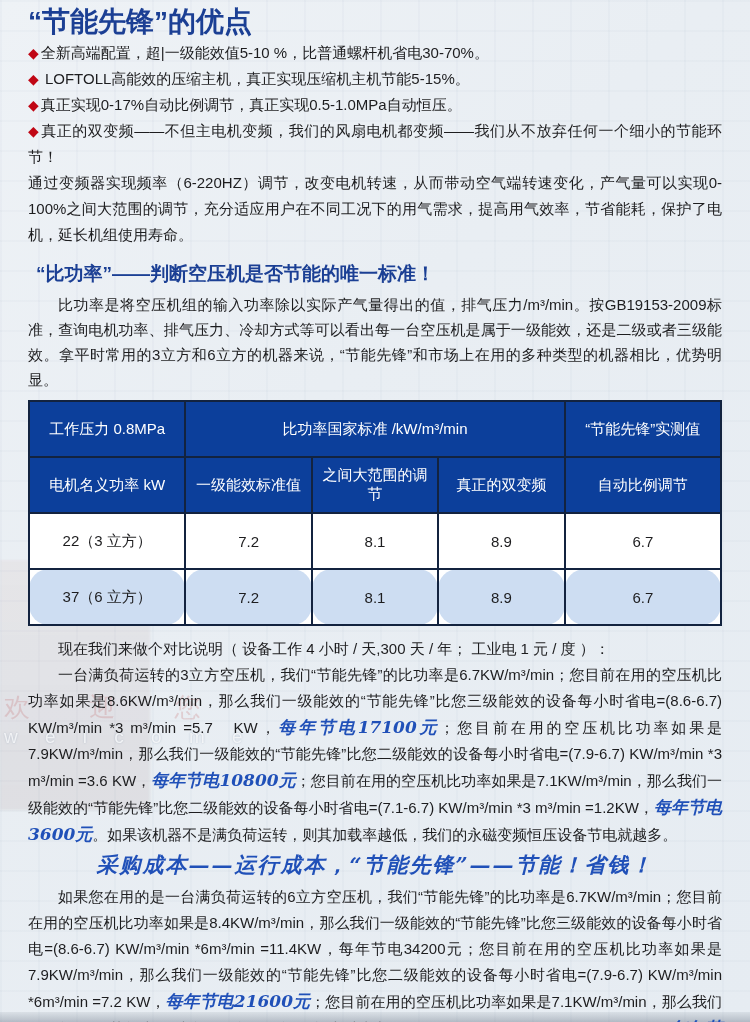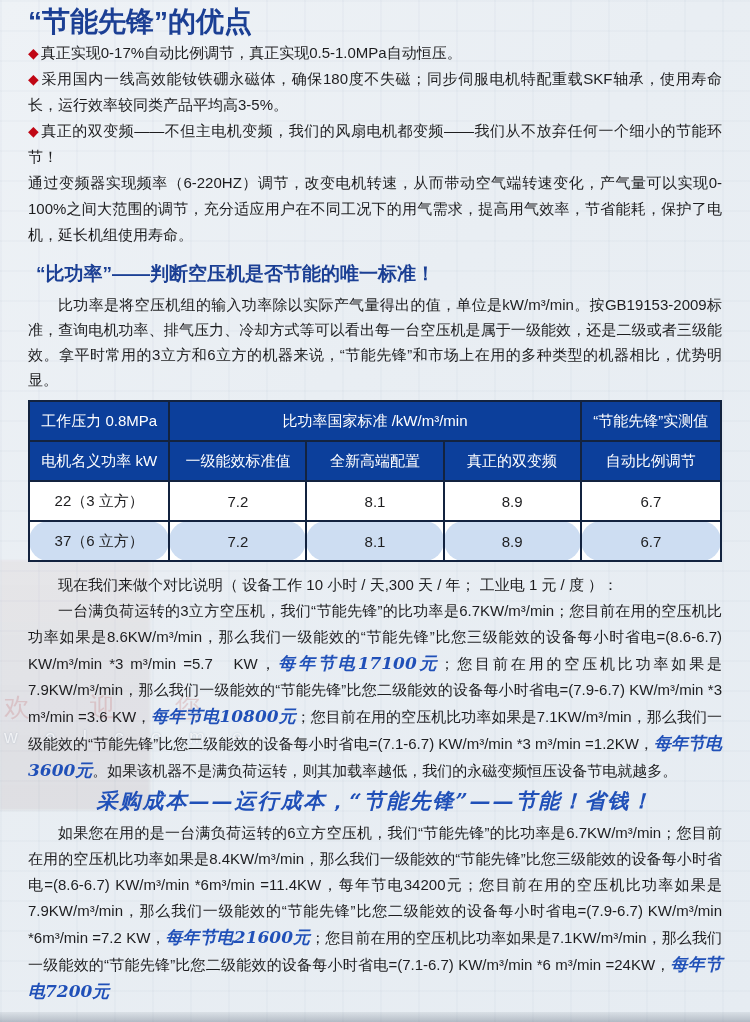--- a/index.html
+++ b/index.html
@@ -47,21 +47,21 @@
   .bullet .diamond{color:var(--bullet_red,#c00614);font-size:14px;margin-right:2px;}
   .indent{text-indent:2em;}
   .sec2-intro{line-height:25px;}
 
   table.spec{
     width:694px;border-collapse:collapse;margin:8px 0 10px 0;
     table-layout:fixed;background:#fff;
   }
   table.spec th,table.spec td{
     border:2px solid #13233f;text-align:center;vertical-align:middle;
-    font-size:15px;padding:0;height:38px;font-weight:normal;
+    font-size:15px;padding:8px;height:38px;font-weight:normal;
   }
   table.spec th{
     background:var(--header_bg,#0c3f9b);color:#ffffff;
   }
   table.spec tr.alt td{background:var(--row_alt,#cdddf2);border-radius:20px;}
 
   .seg-n{}
   .seg-blue{
     color:var(--script_blue,#2050b8);
     font-family:"DejaVu Serif",serif;font-style:italic;font-weight:bold;
@@ -83,64 +83,67 @@
 <div class="watermark">
   <div class="cn">欢 迎 您</div>
   <div class="en">w e l c o m e</div>
 </div>
 
 <div class="page">
 
   <h1 class="doc-title">“节能先锋”的优点</h1>
 
   <p class="bullet">
-    <span class="diamond">◆</span><span>真正实现0-17%自动比例调节，真正实现0.5-1.0MPa自动恒压。</span>
+    <span class="diamond">◆</span><span>全新高端配置，超|一级能效值5-10 %，比普通螺杆机省电30-70%。</span>
   </p>
   <p class="bullet">
-    <span class="diamond">◆</span><span>采用国内一线高效能钕铁硼永磁体，确保180度不失磁；同步伺服电机特配重载SKF轴承，使用寿命长，运行效率较同类产品平均高3-5%。</span>
+    <span class="diamond">◆</span><span> LOFTOLL高能效的压缩主机，真正实现压缩机主机节能5-15%。</span>
+  </p>
+  <p class="bullet">
+    <span class="diamond">◆</span><span>真正实现0-17%自动比例调节，真正实现0.5-1.0MPa自动恒压。</span>
   </p>
   <p class="bullet">
     <span class="diamond">◆</span><span>真正的双变频——不但主电机变频，我们的风扇电机都变频——我们从不放弃任何一个细小的节能环节！</span>
   </p>
   <p>通过变频器实现频率（6-220HZ）调节，改变电机转速，从而带动空气端转速变化，产气量可以实现0-100%之间大范围的调节，充分适应用户在不同工况下的用气需求，提高用气效率，节省能耗，保护了电机，延长机组使用寿命。</p>
 
   <h2 class="sec-title">“比功率”——判断空压机是否节能的唯一标准！</h2>
-  <p class="indent sec2-intro">比功率是将空压机组的输入功率除以实际产气量得出的值，单位是kW/m³/min。按GB19153-2009标准，查询电机功率、排气压力、冷却方式等可以看出每一台空压机是属于一级能效，还是二级或者三级能效。拿平时常用的3立方和6立方的机器来说，“节能先锋”和市场上在用的多种类型的机器相比，优势明显。</p>
+  <p class="indent sec2-intro">比功率是将空压机组的输入功率除以实际产气量得出的值，排气压力/m³/min。按GB19153-2009标准，查询电机功率、排气压力、冷却方式等可以看出每一台空压机是属于一级能效，还是二级或者三级能效。拿平时常用的3立方和6立方的机器来说，“节能先锋”和市场上在用的多种类型的机器相比，优势明显。</p>
 
   <table class="spec">
     <tbody>
       <tr>
         <th style="width:20%">工作压力 0.8MPa</th>
         <th colspan="3">比功率国家标准 /kW/m³/min</th>
         <th style="width:20%">“节能先锋”实测值</th>
       </tr>
       <tr>
         <th>电机名义功率 kW</th>
         <th style="width:20%">一级能效标准值</th>
-        <th style="width:20%">全新高端配置</th>
+        <th style="width:20%">之间大范围的调节</th>
         <th style="width:20%">真正的双变频</th>
         <th>自动比例调节</th>
       </tr>
       <tr>
         <td>22（3 立方）</td>
         <td>7.2</td>
         <td>8.1</td>
         <td>8.9</td>
         <td>6.7</td>
       </tr>
       <tr class="alt">
         <td>37（6 立方）</td>
         <td>7.2</td>
         <td>8.1</td>
         <td>8.9</td>
         <td>6.7</td>
       </tr>
     </tbody>
   </table>
 
-  <p class="indent">现在我们来做个对比说明（ 设备工作 10 小时 / 天,300 天 / 年； 工业电 1 元 / 度 ）：</p>
+  <p class="indent">现在我们来做个对比说明（ 设备工作 4 小时 / 天,300 天 / 年； 工业电 1 元 / 度 ）：</p>
   <p class="indent"><span class="seg-n">一台满负荷运转的3立方空压机，我们“节能先锋”的比功率是6.7KW/m³/min；您目前在用的空压机比功率如果是8.6KW/m³/min，那么我们一级能效的“节能先锋”比您三级能效的设备每小时省电=(8.6-6.7)  KW/m³/min  *3  m³/min =5.7　KW，</span><span class="seg-blue">每年节电17100元</span><span class="seg-n">；您目前在用的空压机比功率如果是7.9KW/m³/min，那么我们一级能效的“节能先锋”比您二级能效的设备每小时省电=(7.9-6.7) KW/m³/min *3 m³/min =3.6 KW，</span><span class="seg-blue">每年节电10800元</span><span class="seg-n">；您目前在用的空压机比功率如果是7.1KW/m³/min，那么我们一级能效的“节能先锋”比您二级能效的设备每小时省电=(7.1-6.7) KW/m³/min *3 m³/min =1.2KW，</span><span class="seg-blue">每年节电3600元</span><span class="seg-n">。如果该机器不是满负荷运转，则其加载率越低，我们的永磁变频恒压设备节电就越多。</span></p>
 
   <p class="script-line">采购成本——运行成本，“节能先锋”——节能！省钱！</p>
 
   <p class="indent"><span class="seg-n">如果您在用的是一台满负荷运转的6立方空压机，我们“节能先锋”的比功率是6.7KW/m³/min；您目前在用的空压机比功率如果是8.4KW/m³/min，那么我们一级能效的“节能先锋”比您三级能效的设备每小时省电=(8.6-6.7) KW/m³/min  *6m³/min  =11.4KW，每年节电34200元；您目前在用的空压机比功率如果是7.9KW/m³/min，那么我们一级能效的“节能先锋”比您二级能效的设备每小时省电=(7.9-6.7)   KW/m³/min   *6m³/min   =7.2   KW，</span><span class="seg-blue">每年节电21600元</span><span class="seg-n">；您目前在用的空压机比功率如果是7.1KW/m³/min，那么我们一级能效的“节能先锋”比您二级能效的设备每小时省电=(7.1-6.7) KW/m³/min *6 m³/min =24KW，</span><span class="seg-blue">每年节电7200元</span></p>
 
 </div>
 
 </body></html>

